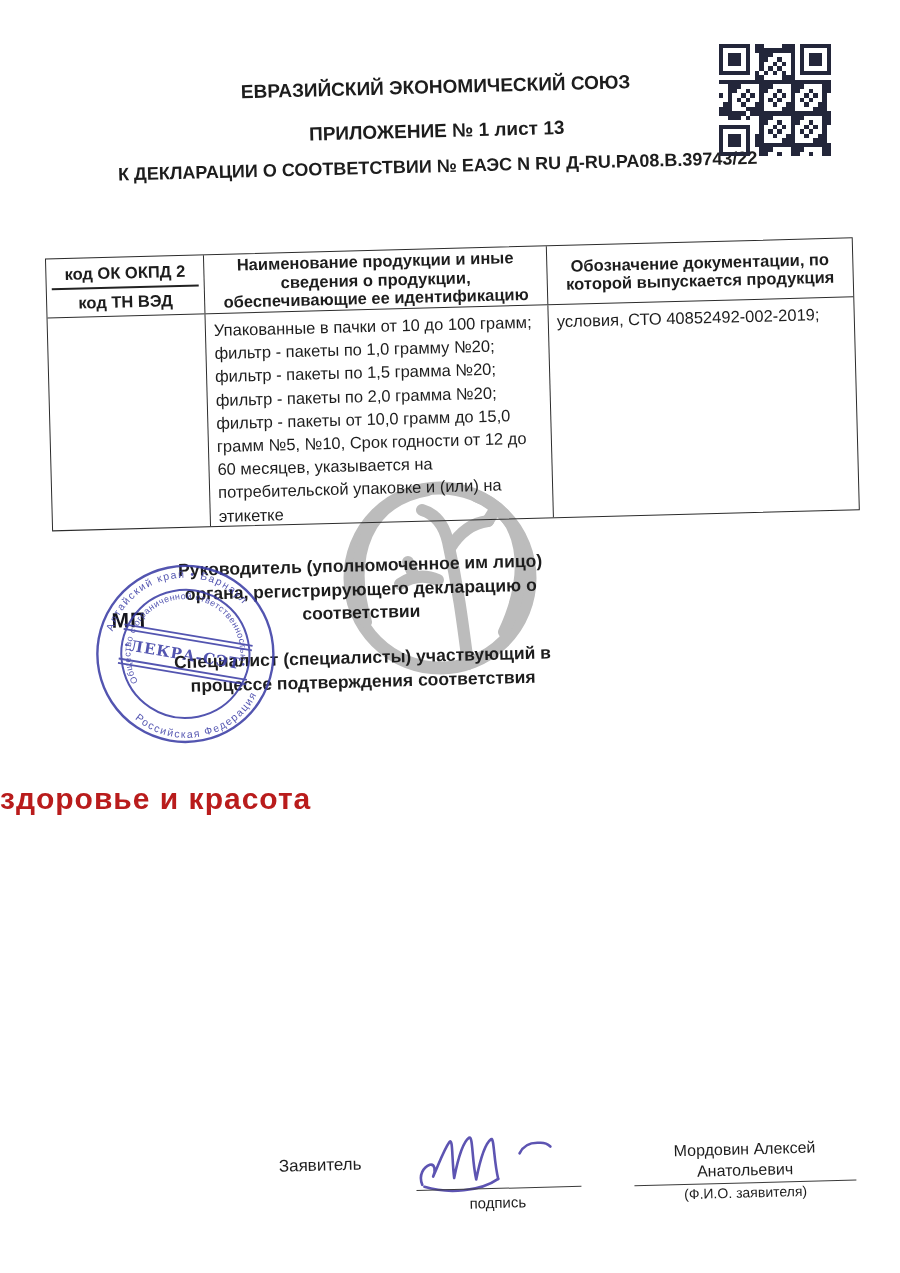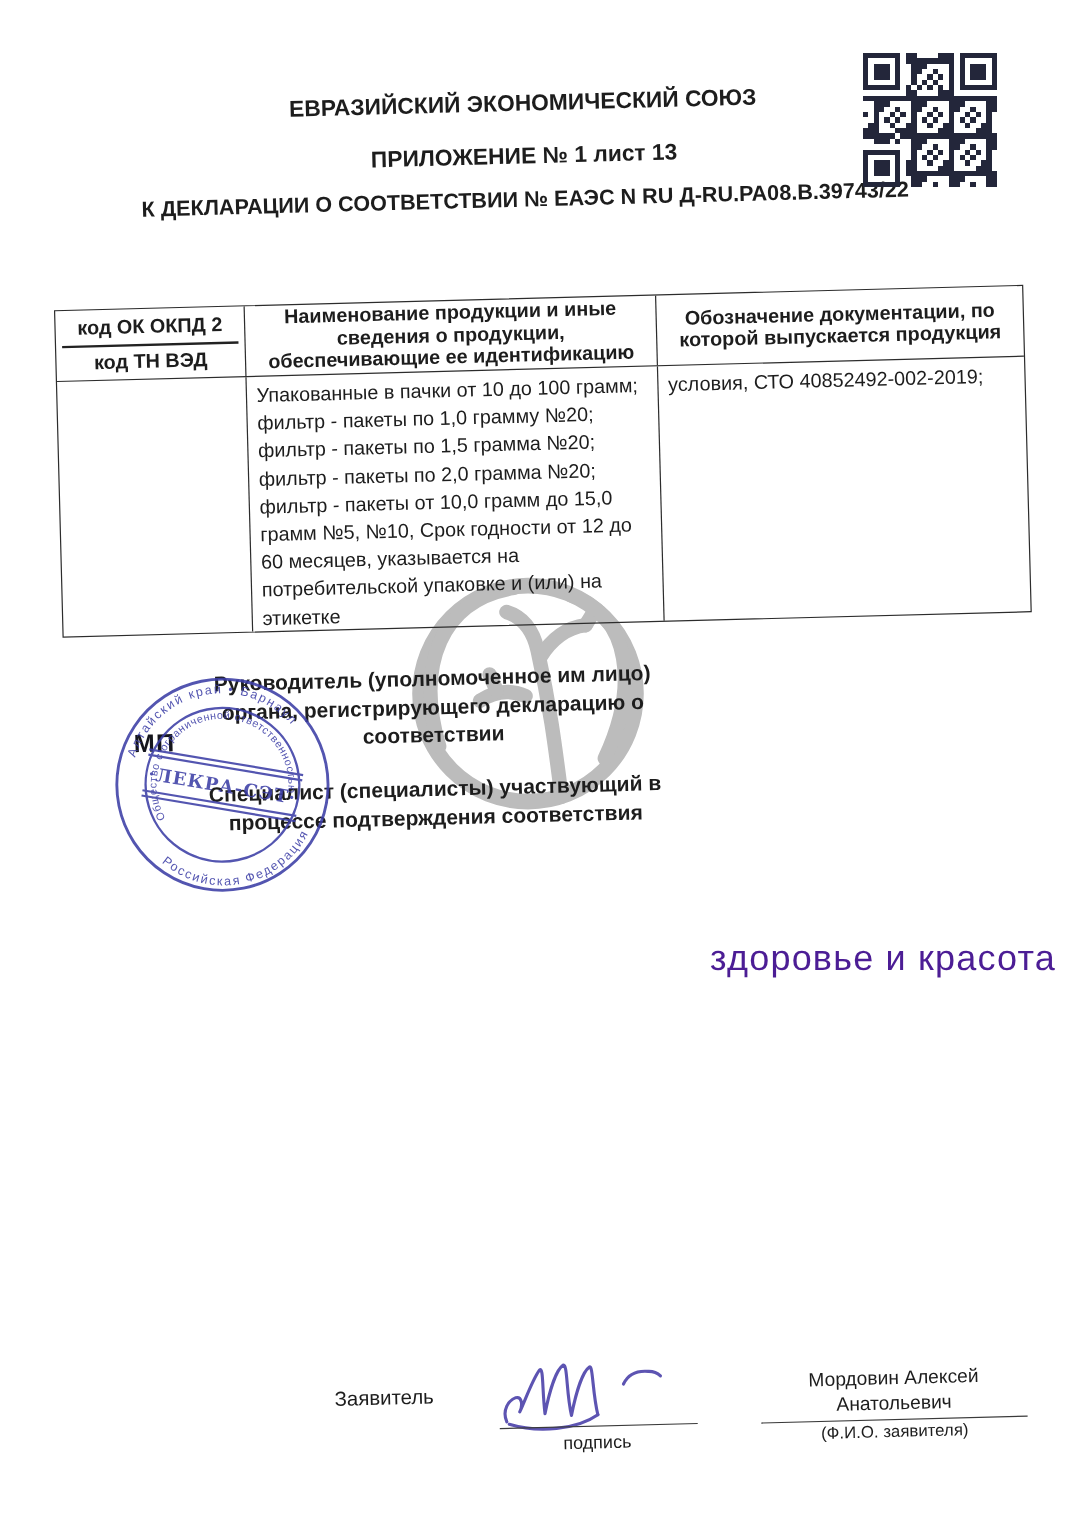--- a/index.html
+++ b/index.html
@@ -2,22 +2,22 @@
 <html><head>
 <meta charset="utf-8">
 <style>
   html,body{margin:0;padding:0;background:#ffffff;}
   .page{position:relative;width:900px;height:1273px;background:#ffffff;overflow:hidden;
         font-family:"Liberation Sans",sans-serif;color:#1d1d1d;}
   
   .watermark{position:absolute;inset:0;z-index:1;}
   .wm-brand{position:absolute;left:0;top:682px;width:880px;text-align:center;
             font-size:96px;font-weight:bold;letter-spacing:-2px;color:#b5b5b5;}
-  .wm-tagline{position:absolute;left:0;top:782px;width:880px;text-align:right;
-              font-size:30px;font-weight:normal;letter-spacing:1px;color:#4c1d95;}
+  .wm-tagline{position:absolute;left:0;top:782px;width:880px;text-align:left;
+              font-size:30px;font-weight:bold;letter-spacing:1px;color:#b91c1c;}
   .wm-logo{position:absolute;left:338px;top:476px;}
   
   .scan{position:absolute;inset:0;z-index:2;transform:rotate(-1.5deg);transform-origin:50% 50%;}
   .hline{position:absolute;left:0;width:900px;text-align:center;font-weight:bold;}
   .h1{top:76px;font-size:19px;}
   .h2{top:120px;font-size:19px;}
   .h3{top:156px;font-size:18px;}
   
   .tbl{position:absolute;left:55px;top:248px;width:808px;border:1.6px solid #2c2c2c;box-sizing:border-box;}
   .trow{display:flex;}

